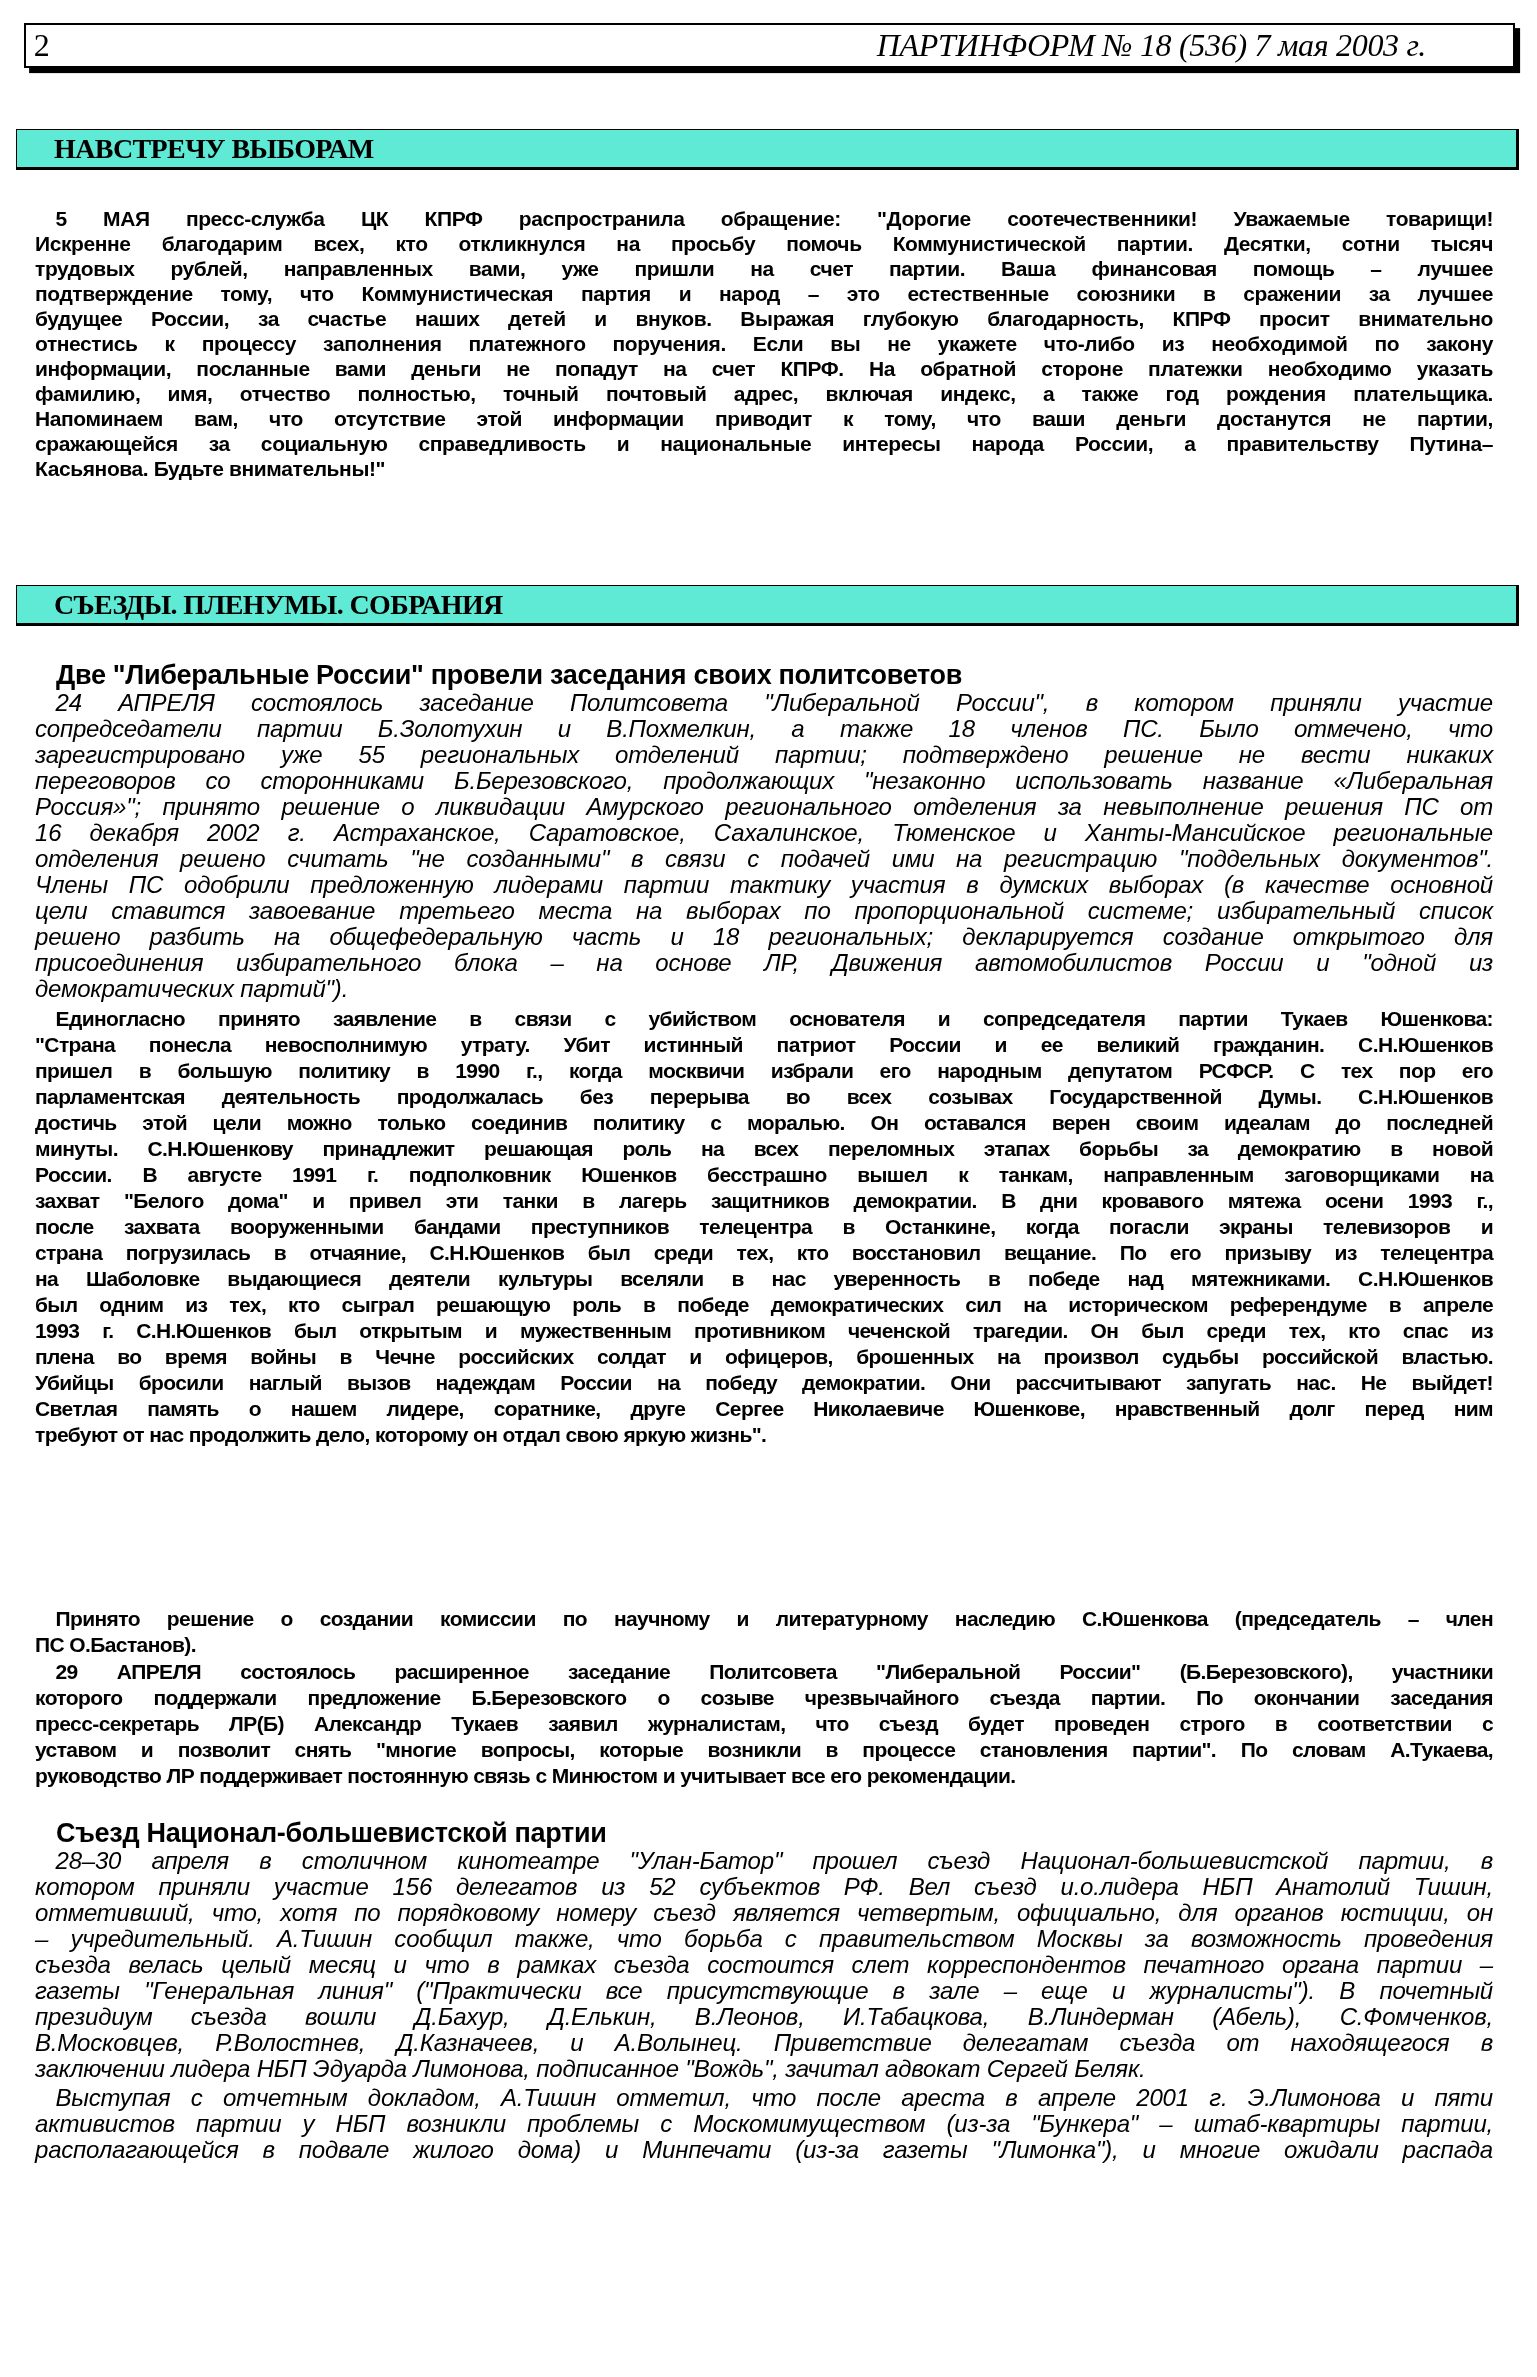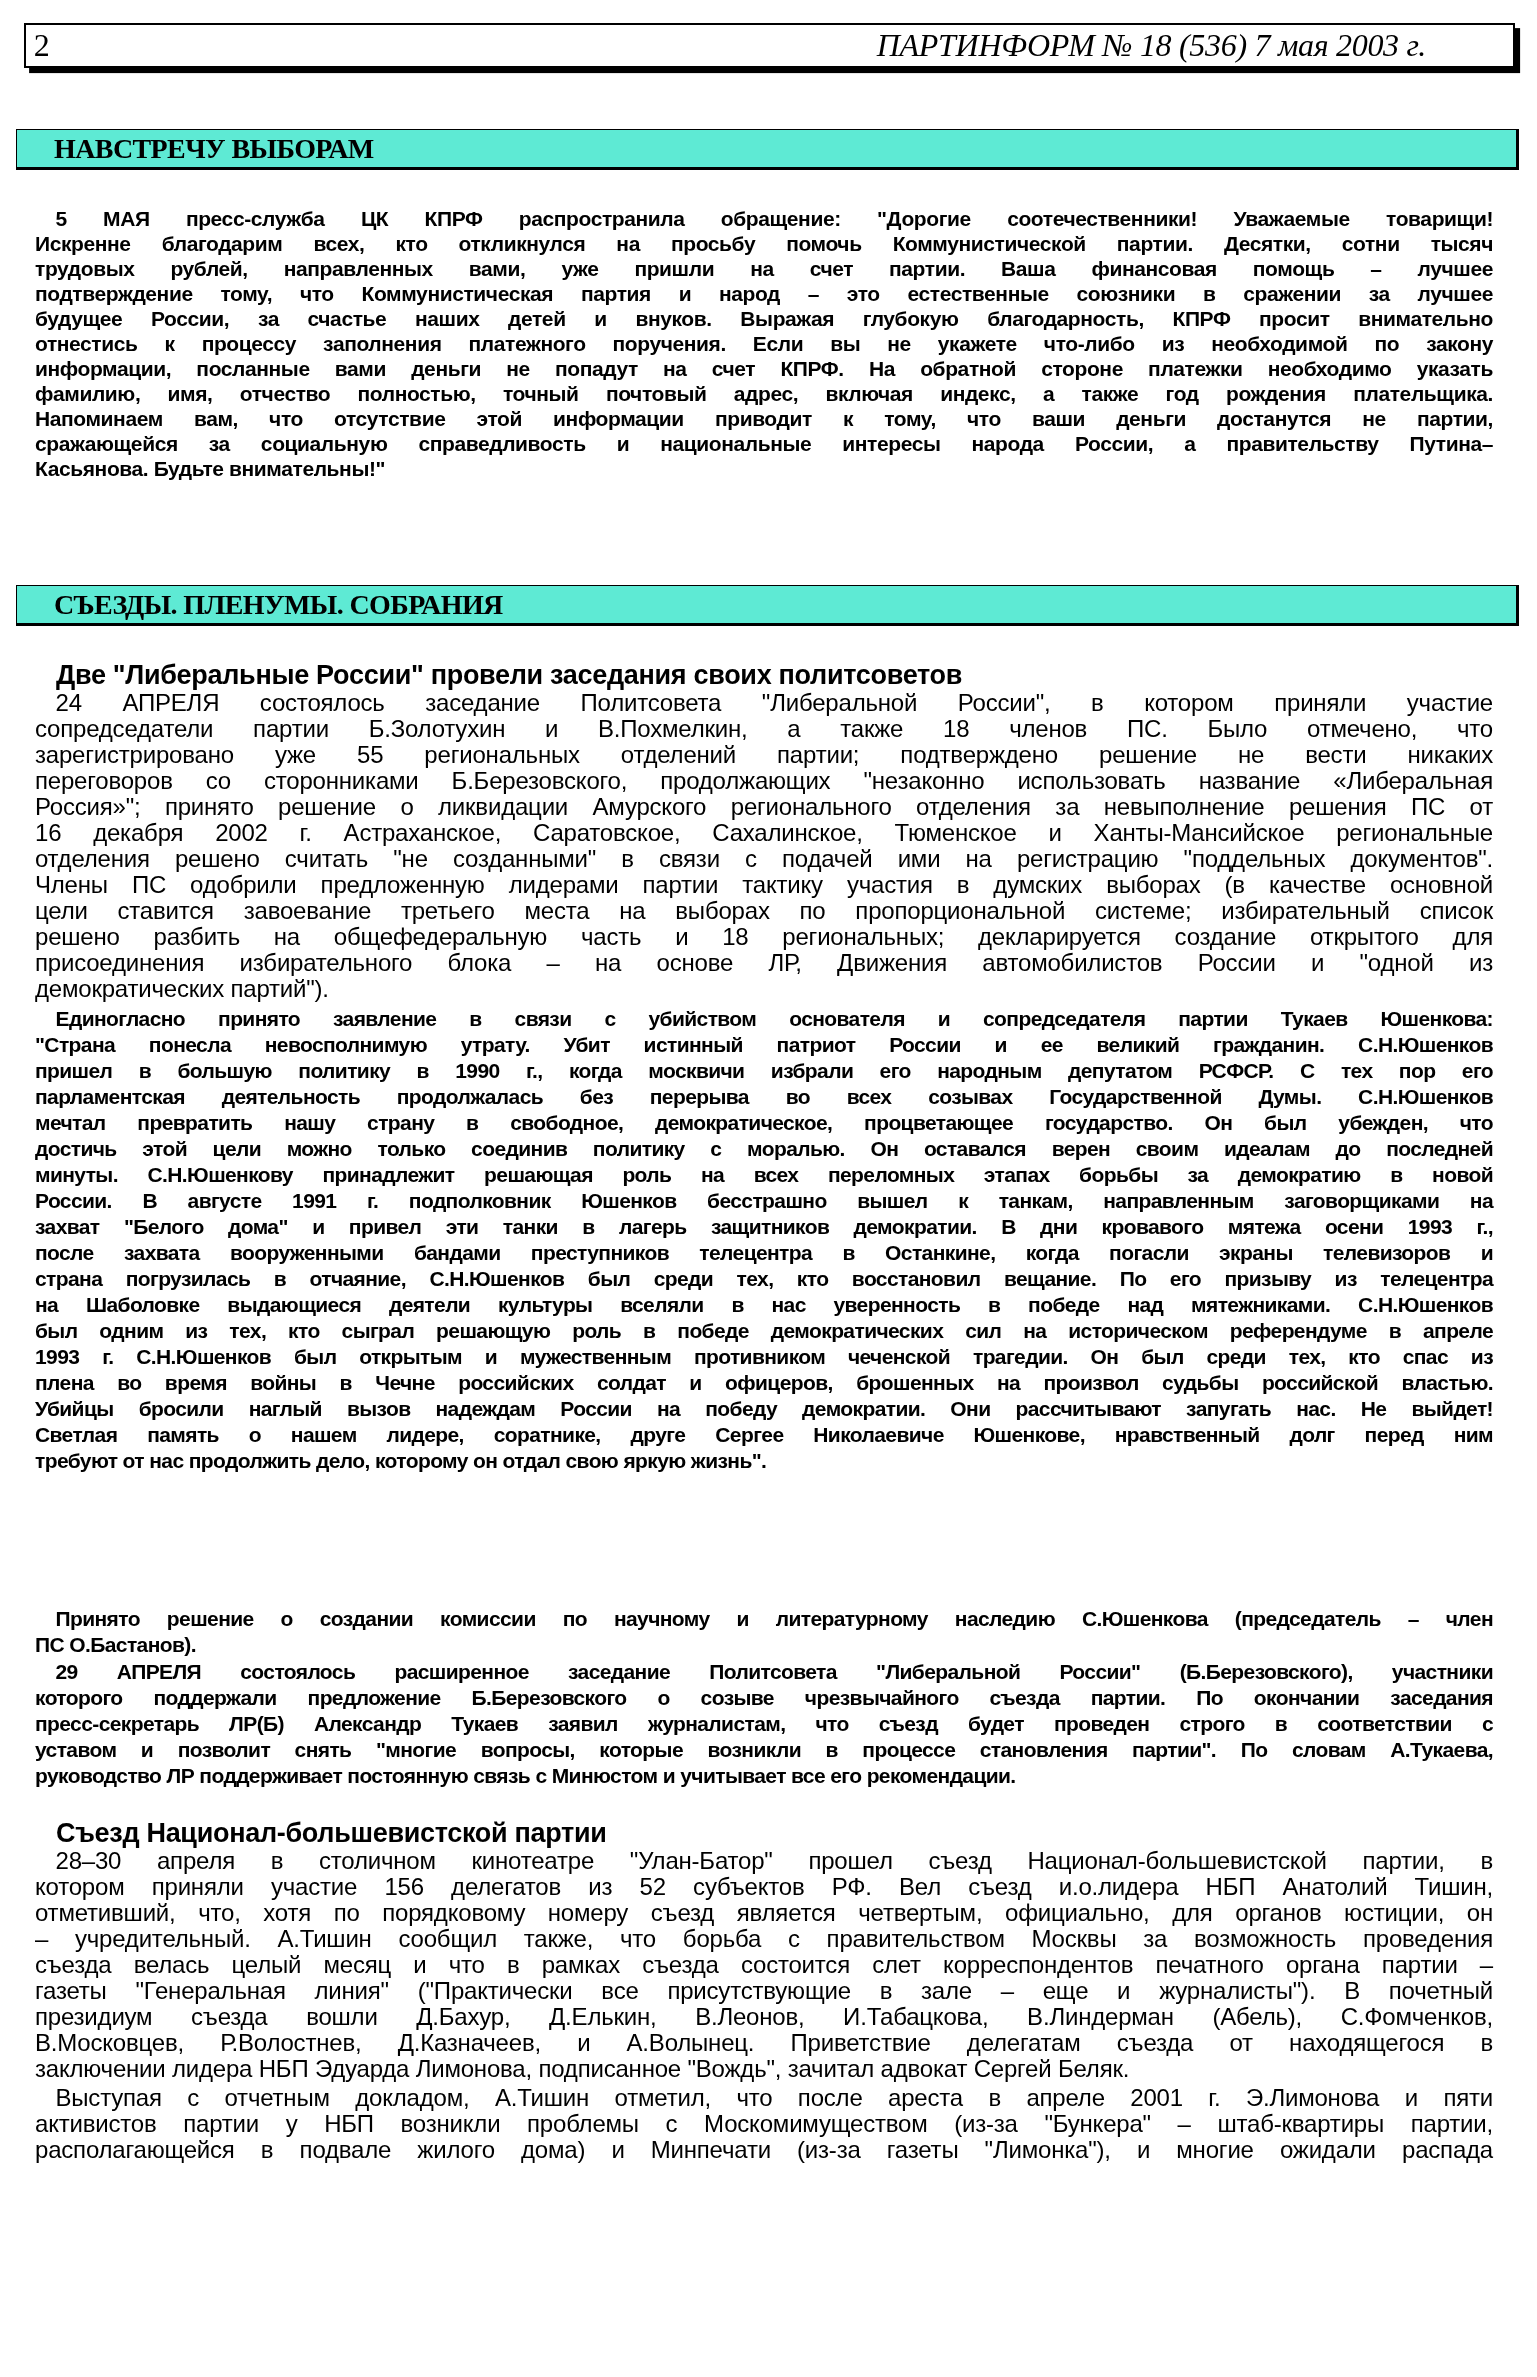--- a/index.html
+++ b/index.html
@@ -24,21 +24,21 @@
   .line {
     display: block; white-space: nowrap; text-align: justify; text-align-last: justify;
     height: 26px; line-height: 26px; overflow: visible;
   }
   .line.last { text-align-last: left; }
   .line.indent { padding-left: 20.5px; }
 
   .bold-narrow { font-family: "Liberation Sans", "DejaVu Sans", sans-serif; font-weight: bold; font-size: 21px; letter-spacing: -0.4px; }
   .bold-narrow .line { height: 25px; line-height: 25px; }
   .regular { font-family: "Liberation Sans", "DejaVu Sans", sans-serif; font-size: 24px; letter-spacing: -0.2px; }
-  .regular .line { height: 26px; line-height: 26px; }
+  .regular .line { height: 26px; line-height: 26px; font-style: italic; }
   .bold-body { font-family: "Liberation Sans", "DejaVu Sans", sans-serif; font-weight: bold; font-size: 21px; letter-spacing: -0.6px; }
   .bold-body .line { height: 26px; line-height: 26px; }
 
   .headline {
     position: absolute; left: 56px; font-family: "Liberation Sans", "DejaVu Sans", sans-serif;
     font-weight: bold; font-size: 27px; line-height: 31px; letter-spacing: -0.3px; white-space: nowrap;
   }
 </style>
 </head>
 <body>
@@ -85,21 +85,20 @@
   <span class="line">решено разбить на общефедеральную часть и 18 региональных; декларируется создание открытого для</span>
   <span class="line">присоединения избирательного блока – на основе ЛР, Движения автомобилистов России и "одной из</span>
   <span class="line last">демократических партий").</span>
 </div>
 
 <div class="block bold-body" style="top:1006px;">
   <span class="line indent">Единогласно принято заявление в связи с убийством основателя и сопредседателя партии Тукаев Юшенкова:</span>
   <span class="line">"Страна понесла невосполнимую утрату. Убит истинный патриот России и ее великий гражданин. С.Н.Юшенков</span>
   <span class="line">пришел в большую политику в 1990 г., когда москвичи избрали его народным депутатом РСФСР. С тех пор его</span>
   <span class="line">парламентская деятельность продолжалась без перерыва во всех созывах Государственной Думы. С.Н.Юшенков</span>
-  <span class="line">мечтал превратить нашу страну в свободное, демократическое, процветающее государство. Он был убежден, что</span>
   <span class="line">достичь этой цели можно только соединив политику с моралью. Он оставался верен своим идеалам до последней</span>
   <span class="line">минуты. С.Н.Юшенкову принадлежит решающая роль на всех переломных этапах борьбы за демократию в новой</span>
   <span class="line">России. В августе 1991 г. подполковник Юшенков бесстрашно вышел к танкам, направленным заговорщиками на</span>
   <span class="line">захват "Белого дома" и привел эти танки в лагерь защитников демократии. В дни кровавого мятежа осени 1993 г.,</span>
   <span class="line">после захвата вооруженными бандами преступников телецентра в Останкине, когда погасли экраны телевизоров и</span>
   <span class="line">страна погрузилась в отчаяние, С.Н.Юшенков был среди тех, кто восстановил вещание. По его призыву из телецентра</span>
   <span class="line">на Шаболовке выдающиеся деятели культуры вселяли в нас уверенность в победе над мятежниками. С.Н.Юшенков</span>
   <span class="line">был одним из тех, кто сыграл решающую роль в победе демократических сил на историческом референдуме в апреле</span>
   <span class="line">1993 г. С.Н.Юшенков был открытым и мужественным противником чеченской трагедии. Он был среди тех, кто спас из</span>
   <span class="line">плена во время войны в Чечне российских солдат и офицеров, брошенных на произвол судьбы российской властью.</span>

